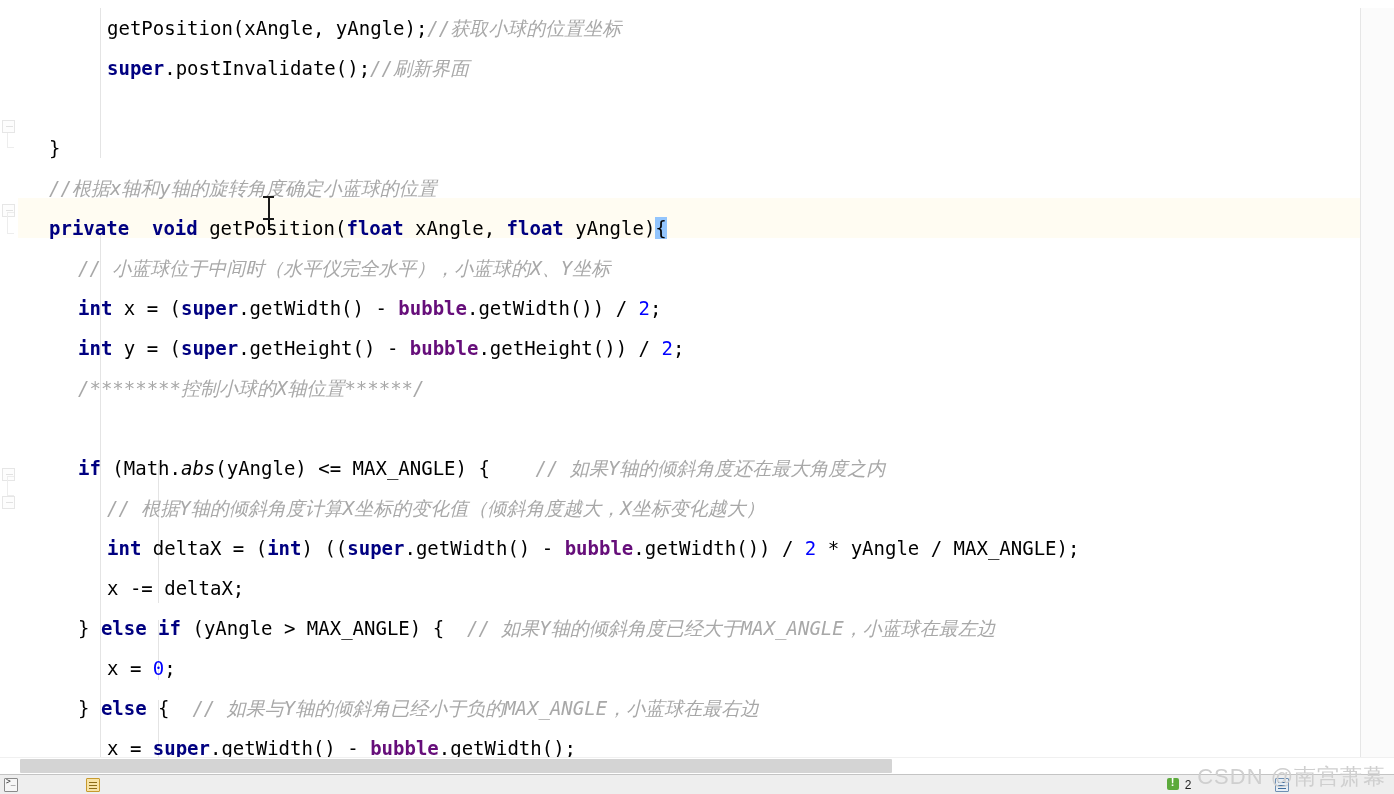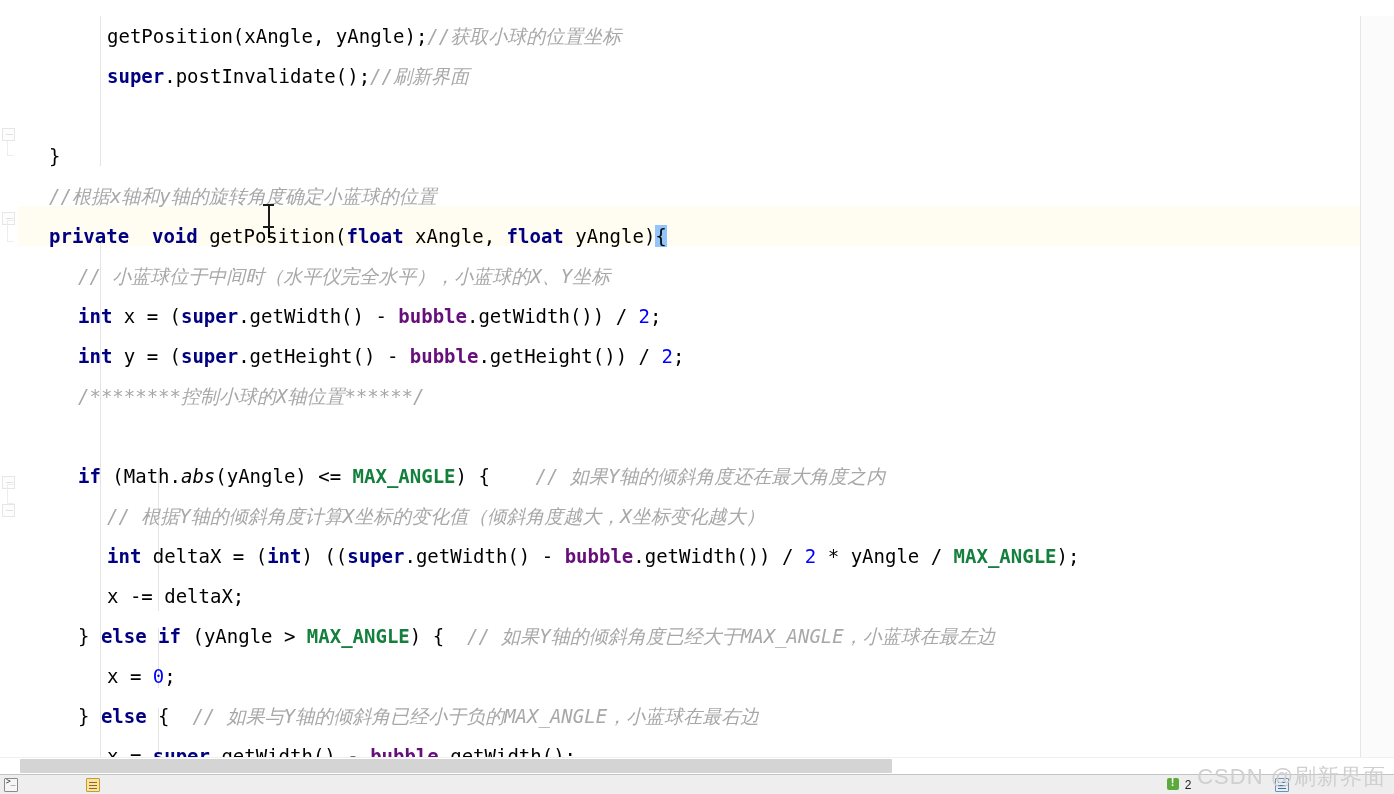--- a/index.html
+++ b/index.html
@@ -15,21 +15,21 @@
     position: relative;
     width: 1394px;
     height: 794px;
     background: #ffffff;
     overflow: hidden;
   }
 
   
   #editor {
     position: absolute;
-    left: 0; top: 16px;
+    left: 0; top: 8px;
     width: 1394px;
     height: 757px;
     background: #ffffff;
     overflow: hidden;
   }
 
   
   #gutter {
     position: absolute;
     left: 0; top: 0;
@@ -82,21 +82,21 @@
     left: 0;
     height: 40px;
     line-height: 40px;
     white-space: pre;
   }
 
   
   .kw      { color: #000080; font-weight: bold; }
   .ident   { color: #000000; }
   .field   { color: #660e7a; font-weight: bold; }
-  .constant{ color: #15803d; font-weight: bold; }
+  .constant{ color: #000000; font-weight: normal; }
   .num     { color: #0000ff; }
   .cmt     { color: #a8a8a8; font-style: italic; }
   .punct   { color: #000000; }
   .static-m{ color: #000000; font-style: italic; }
 
   
   .brace-hl {
     background: #93c5fd;
   }
 
@@ -342,15 +342,15 @@
       <span class="label">Gradle Log</span>
     </div>
 
     <div class="tool-btn">
       <span class="ico ico-gradle"></span>
       <span class="label">Gradle Console</span>
     </div>
 
   </div>
 
-  <div id="watermark">CSDN @刷新界面</div>
+  <div id="watermark">CSDN @南宫萧幕</div>
 
 </div>
 
 </body></html>

